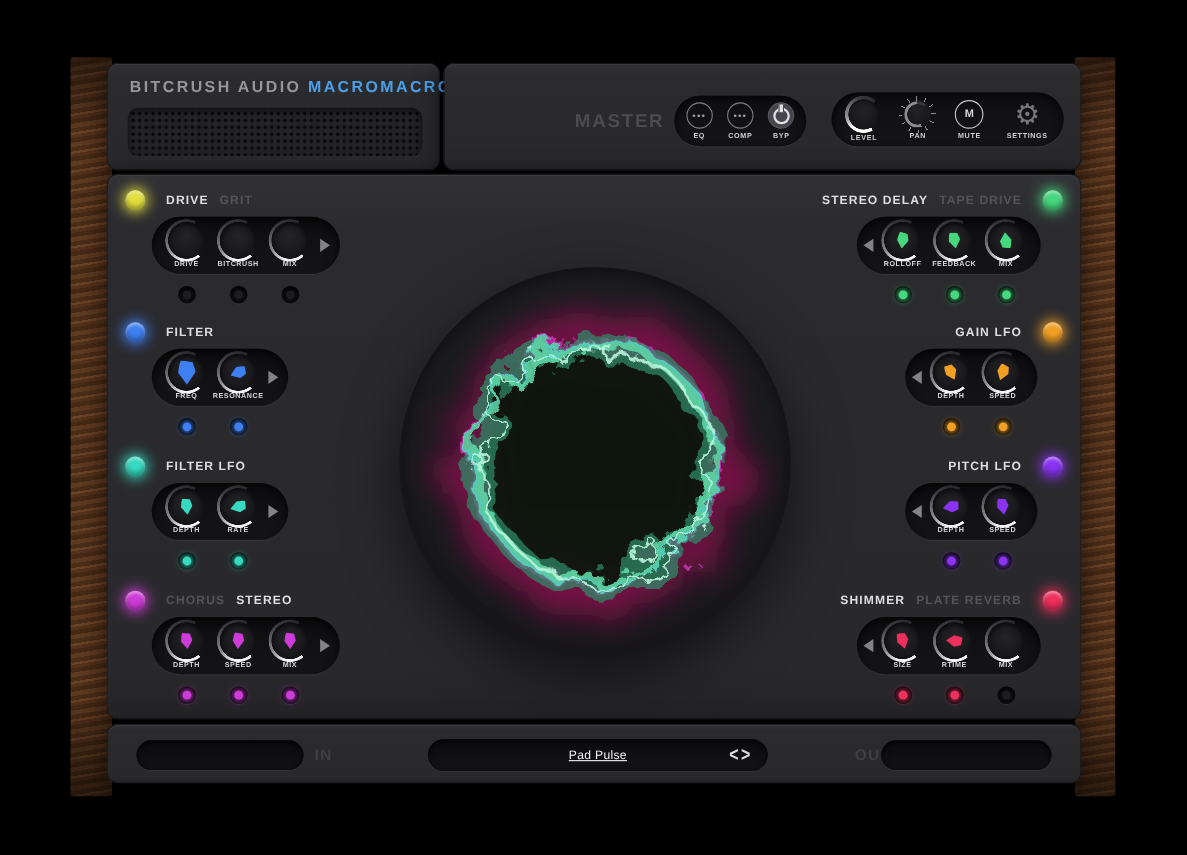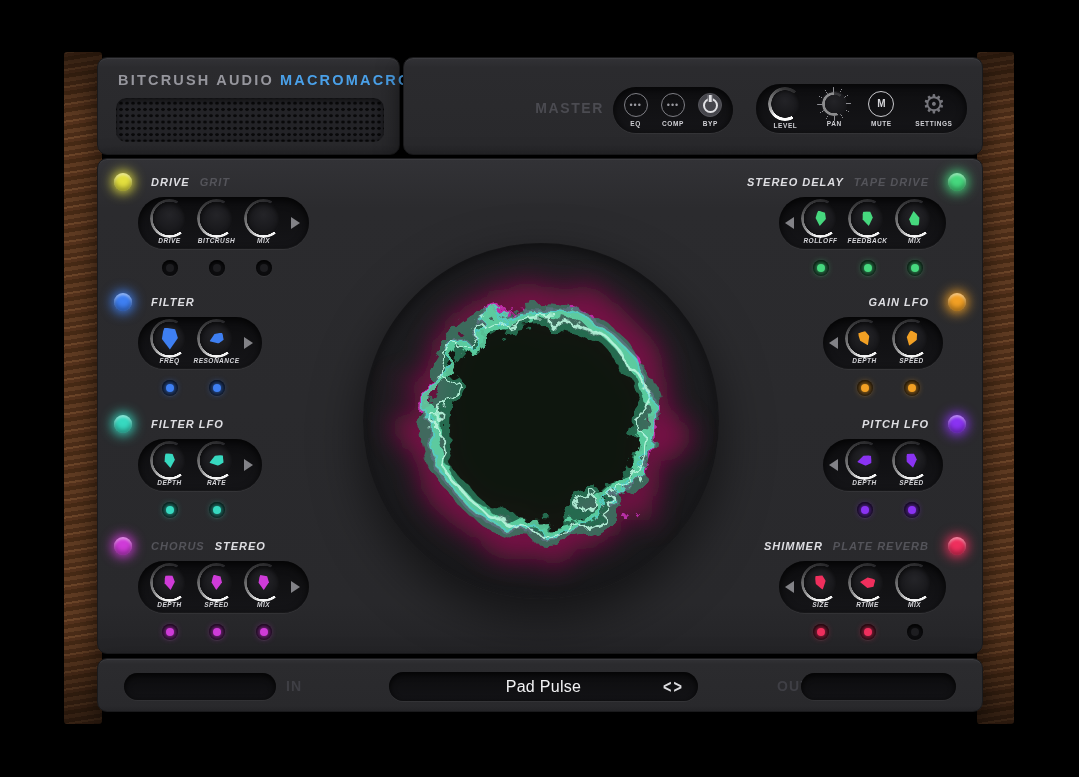--- a/index.html
+++ b/index.html
@@ -31,21 +31,21 @@
   .logo .maker{color:#96969d;}
   .logo .product{color:var(--c,#4aa0e8);margin-left:6px;}
   .grille{position:absolute;left:18px;top:40px;width:268px;height:44px;border-radius:10px;
           background-color:#232327;
           background-image:radial-gradient(circle,#09090a 1.5px,transparent 1.9px);
           background-size:6px 6.3px;background-position:2px 2px;
           box-shadow:inset 0 2px 6px rgba(0,0,0,.65), inset 0 -1px 0 rgba(255,255,255,.04);}
 
   
   .m-label{position:absolute;left:110px;top:42px;width:90px;text-align:right;
-           font-size:14px;font-weight:bold;letter-spacing:1.6px;color:#4b4b51;}
+           font-size:17px;font-weight:bold;letter-spacing:1.6px;color:#4b4b51;}
   .mpill{position:absolute;border-radius:24px;display:flex;align-items:center;justify-content:space-around;
          background:linear-gradient(#0e0e10,#151518);
          box-shadow:inset 0 2px 8px rgba(0,0,0,.8), 0 1px 0 rgba(255,255,255,.05);}
   .mpill.toggles{left:209px;top:29px;width:112px;height:46px;padding:0 4px;}
   .mpill.controls{left:352px;top:26px;width:203px;height:49px;padding:0 4px;}
   .mitem{display:flex;flex-direction:column;align-items:center;gap:3px;}
   .mlabel{font-size:6.5px;font-weight:bold;letter-spacing:.6px;color:#cfcfd4;}
   .tog-circle{width:22px;height:22px;border-radius:50%;border:1.5px solid #7e7e84;
               display:flex;align-items:center;justify-content:center;color:#9a9aa0;
               font-size:9px;letter-spacing:1px;line-height:1;}
@@ -69,21 +69,21 @@
   .pan .body{position:absolute;inset:1px;border-radius:50%;
        background:conic-gradient(from 160deg,rgba(255,255,255,.5) 0deg 200deg,rgba(255,255,255,.12) 200deg 240deg,transparent 240deg);
        -webkit-mask:radial-gradient(closest-side,transparent calc(100% - 3px),#000 calc(100% - 2.5px));
        mask:radial-gradient(closest-side,transparent calc(100% - 3px),#000 calc(100% - 2.5px));}
   .mute-circle{width:24px;height:24px;border-radius:50%;border:1.5px solid #c9c9cd;
                display:flex;align-items:center;justify-content:center;
                color:#d6d6da;font-size:10px;font-weight:bold;}
   .gear{font-size:26px;line-height:24px;color:#76767c;height:26px;display:flex;align-items:center;}
 
   
-  .module{position:absolute;width:250px;height:112px;font-style:italic;--c:#fff;}
+  .module{position:absolute;width:250px;height:112px;--c:#fff;}
   #mod-l0{left:16px;top:9px;}   #mod-l1{left:16px;top:129px;}
   #mod-l2{left:16px;top:251px;} #mod-l3{left:16px;top:373px;}
   #mod-r0{left:640px;top:9px;}  #mod-r1{left:640px;top:129px;}
   #mod-r2{left:640px;top:251px;}#mod-r3{left:640px;top:373px;}
 
   .led-big{position:absolute;width:18px;height:18px;border-radius:50%;background:var(--c);
            box-shadow:0 0 12px 2px var(--c), inset 0 -3px 5px rgba(0,0,0,.35), inset 0 2px 3px rgba(255,255,255,.5);}
   .side-left .led-big{left:0;top:5px;}
   .side-right .led-big{right:22px;top:5px;}
 
@@ -145,21 +145,21 @@
   .meter.in{left:26px;width:152px;}
   .meter.out{left:703px;width:155px;}
   .io-label{position:absolute;top:0;height:54px;display:flex;align-items:center;
             font-size:14px;font-weight:bold;letter-spacing:1.2px;color:#3f3f45;}
   .io-label.in{left:188px;}
   .io-label.out{left:679px;}
   .preset{position:absolute;left:291px;top:13px;width:309px;height:29px;border-radius:15px;
           background:linear-gradient(#0c0c0e,#131316);
           box-shadow:inset 0 2px 6px rgba(0,0,0,.85), 0 1px 0 rgba(255,255,255,.05);
           display:flex;align-items:center;justify-content:center;cursor:pointer;}
-  .preset .name{font-size:16px;color:#f2f2f4;letter-spacing:.3px;}
+  .preset .name{font-size:11px;color:#f2f2f4;letter-spacing:.3px;text-decoration:underline;}
   .preset .chev{position:absolute;right:16px;top:0;height:29px;display:flex;align-items:center;gap:2px;
           color:#dcdcdf;font-size:14.5px;font-weight:bold;}
   .preset .chev span{cursor:pointer;transform:scaleY(1.25);}
 </style>
 </head>
 <body>
 
 <div class="stage">
   <div class="wood left"></div>
   <div class="wood right"></div>

